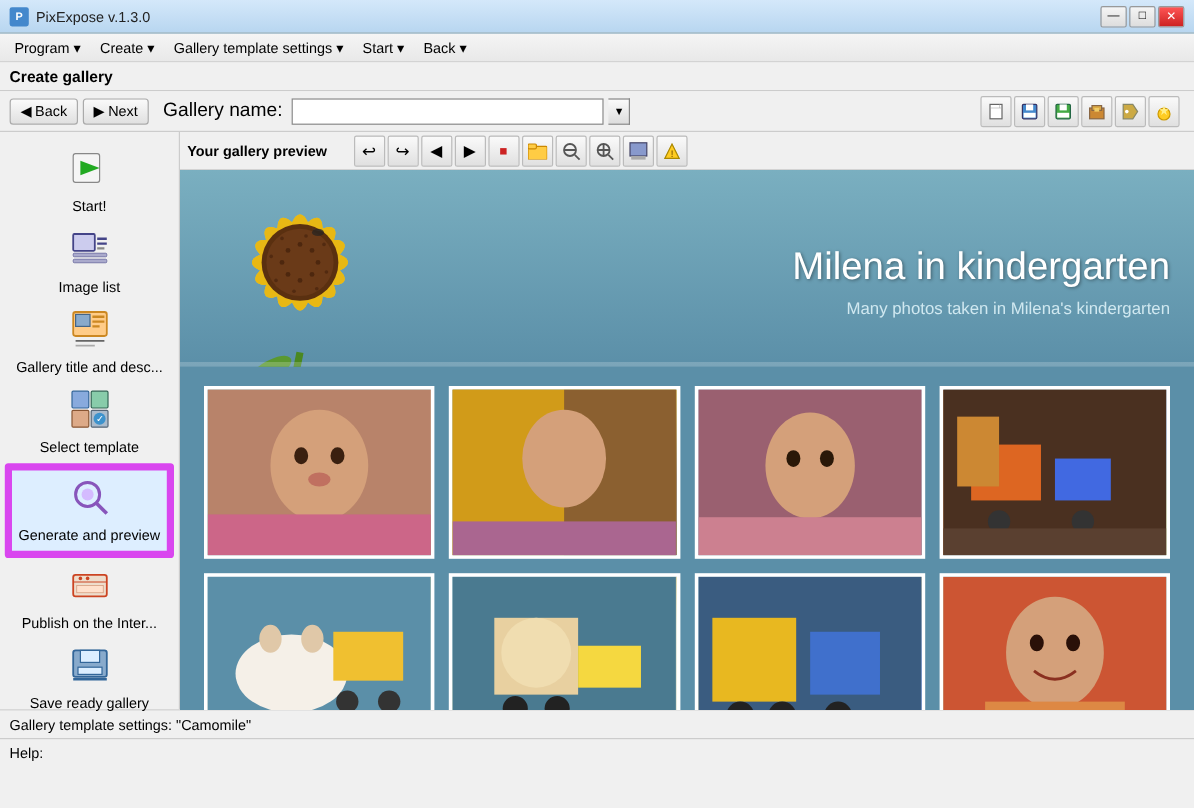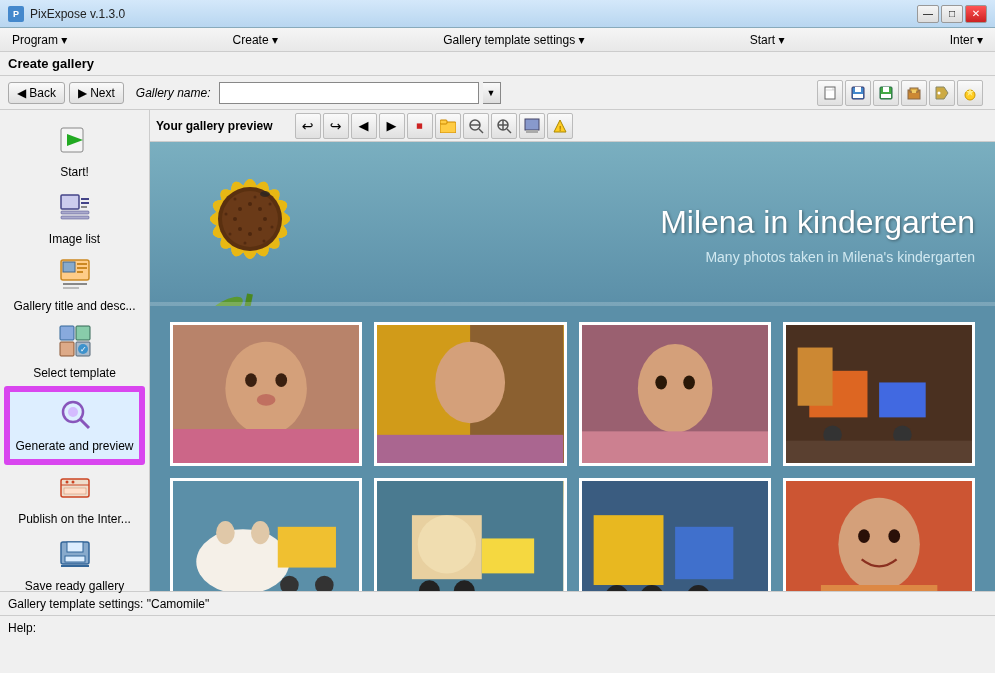--- a/index.html
+++ b/index.html
@@ -22,21 +22,20 @@
     .titlebar-btn.close { background: linear-gradient(to bottom, #f55, #c22); color: white; }
 
     
     #menubar {
       background: linear-gradient(to bottom, #f5f5f5, #e8e8e8);
       height: 24px;
       display: flex;
       align-items: center;
       padding: 0 4px;
       border-bottom: 1px solid #ccc;
-      justify-content: space-between;
     }
     .menu-item { padding: 2px 8px; cursor: pointer; font-size: 12px; border-radius: 2px; }
 
     
     #create-gallery-bar {
       background: #f0f0f0;
       height: 24px;
       display: flex;
       align-items: center;
       padding: 0 8px;
@@ -57,21 +56,21 @@
     }
     .nav-btn {
       display: flex; align-items: center; gap: 3px;
       padding: 3px 8px;
       border: 1px solid #aaa;
       border-radius: 3px;
       background: linear-gradient(to bottom, #fafafa, #e0e0e0);
       cursor: pointer;
       font-size: 12px;
     }
-    .gallery-name-label { margin-left: 8px; font-size: 12px; font-style: italic; }
+    .gallery-name-label { margin-left: 8px; font-size: 16px; }
     .gallery-name-input {
       width: 260px;
       height: 22px;
       border: 1px solid #888;
       background: white;
       padding: 0 4px;
       font-size: 12px;
       margin-left: 4px;
     }
     .dropdown-arrow {
@@ -298,21 +297,21 @@
     <div class="titlebar-btn">□</div>
     <div class="titlebar-btn close">✕</div>
   </div>
 </div>
 
 <div id="menubar">
   <span class="menu-item">Program ▾</span>
   <span class="menu-item">Create ▾</span>
   <span class="menu-item">Gallery template settings ▾</span>
   <span class="menu-item">Start ▾</span>
-  <span class="menu-item">Inter ▾</span>
+  <span class="menu-item">Back ▾</span>
 </div>
 
 <div id="create-gallery-bar">
   <span>Create gallery</span>
 </div>
 
 <div id="navrow">
   <button class="nav-btn">
     <span>◀</span>
     <span>Back</span>

